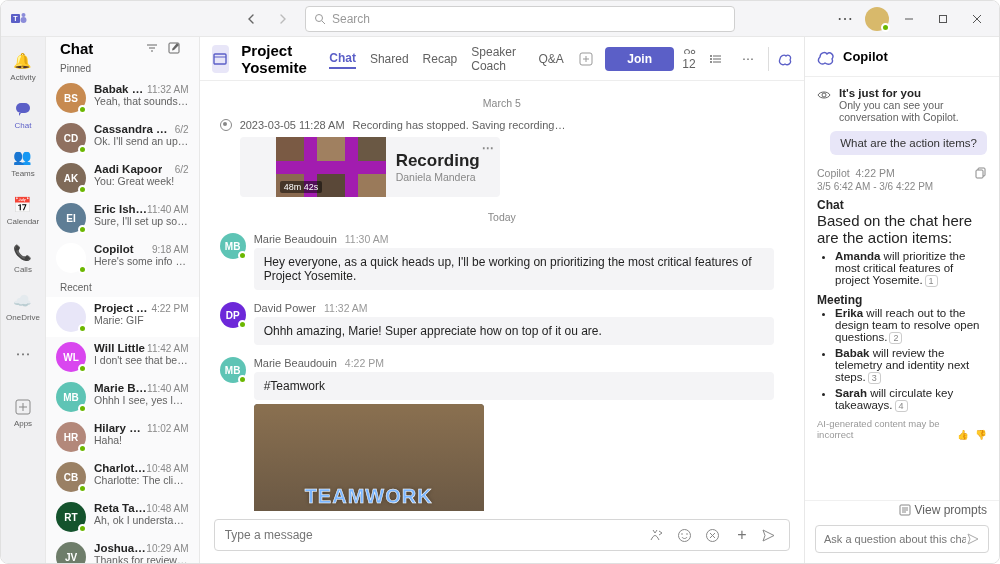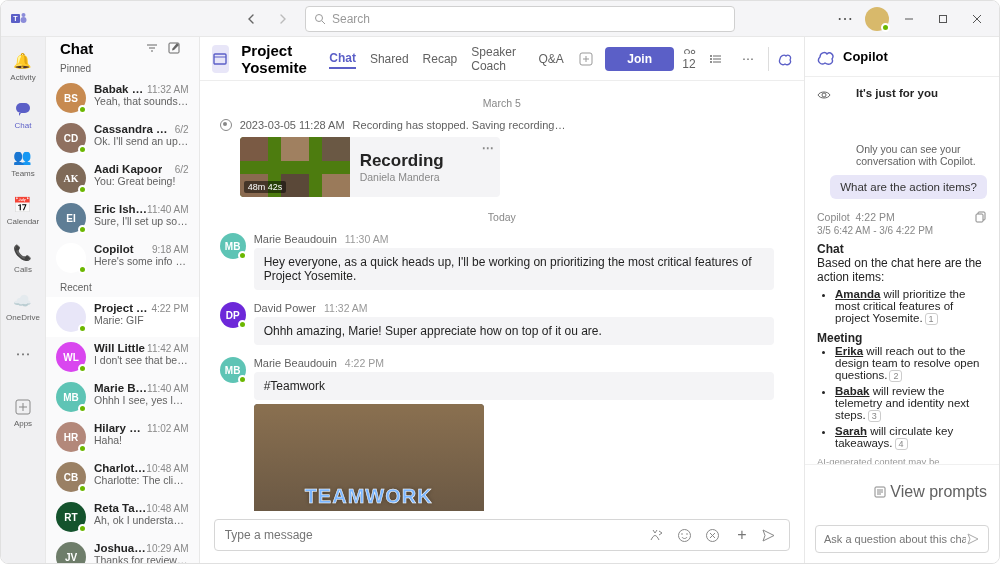--- a/index.html
+++ b/index.html
@@ -54,21 +54,21 @@
   .hdr-right{ margin-left:auto; display:flex; gap:8px; align-items:center; font-size:12px; color:#616161; }
   .join-btn { background: #5b5fc7; color:#fff; padding: 5px 22px; border-radius:4px; font-size:12px; font-weight:600; cursor:pointer; }
   .mini-ico { width:24px; height:24px; display:flex; align-items:center; justify-content:center; cursor:pointer; }
 
   .messages { flex:1; overflow-y:auto; padding: 10px 20px; font-size:12px; color:#242424; }
   .day-divider { text-align:center; color:#888; font-size:10.5px; margin: 6px 0 10px; }
   .sys-row { display:flex; align-items:center; gap:8px; font-size:11px; color:#616161; margin-bottom:6px; }
   .rec-dot{ width:12px;height:12px;border:1.5px solid #888;border-radius:50%; position:relative; }
   .rec-dot::after{content:'';position:absolute;left:2px;top:2px;width:4px;height:4px;background:#888;border-radius:50%;}
   .recording-card{ display:flex; align-items:center; gap:0; margin:4px 0 14px 20px; background:#f4f4f6; border-radius:4px; width:260px; overflow:hidden; position:relative;}
-  .rec-thumb{ width:110px; height:60px; background:#4d7c0f; position:relative; display:grid; grid-template-columns:1fr 1fr 1fr; grid-template-rows:1fr 1fr; gap:13px; }
+  .rec-thumb{ width:110px; height:60px; background:#a21caf; position:relative; display:grid; grid-template-columns:1fr 1fr 1fr; grid-template-rows:1fr 1fr; gap:13px;margin-left:36px; }
   .rec-tile{ background:#6b5b4a; }
   .rec-dur{ position:absolute; bottom:4px; left:4px; font-size:9px; color:#fff; background:rgba(0,0,0,0.5); padding:1px 4px; border-radius:2px;}
   .rec-info{ padding:6px 10px; flex:1;}
   .rec-title{ font-size:17px; font-weight:600;}
   .rec-sub{ font-size:10.5px; color:#888;}
   .rec-more{ position:absolute; top:4px; right:6px; font-weight:bold; color:#888; cursor:pointer;}
   .msg-group{ margin-bottom:12px; }
   .msg-hdr{ display:flex; gap:8px; align-items:center; }
   .msg-sender{ font-size:11px; color:#616161; }
   .msg-time{ font-size:10.5px; color:#999; }
@@ -81,36 +81,36 @@
 
   .composer{ margin:8px 14px 12px; border:1px solid #d6d6d6; border-radius:4px; display:flex; align-items:center; padding:6px 10px; gap:10px; font-size:12px; }
   .composer input{ flex:1; border:none; outline:none; font-size:12px; color:#666; }
   .comp-ico{ color:#777; cursor:pointer; width:18px; text-align:center;}
 
   
   .copilot{ width:224px; background:#fff; display:flex; flex-direction:column; }
   .copilot-hdr{ height:40px; display:flex; align-items:center; gap:8px; padding:0 12px; border-bottom:1px solid #eee; font-size:13px; font-weight:700; }
   .cop-swirl{ width:18px; height:18px; }
   .copilot-body{ flex:1; overflow-y:auto; padding:10px 12px; font-size:11.5px; color:#242424; }
-  .eye-row{ display:flex; gap:25px; align-items:flex-start; margin-bottom:8px;}
+  .eye-row{ display:flex; gap:8px; align-items:flex-start; margin-bottom:8px;}
   .eye-ico{ margin-top:1px; color:#555; }
   .just-you{ font-weight:600; font-size:11.5px;}
-  .just-sub{ font-size:10.5px; color:#616161;margin-top:44px;}
+  .just-sub{ font-size:10.5px; color:#616161;}
   .query-chip{ margin:8px 0 12px auto; background:#e8e6f8; padding:6px 10px; border-radius:6px; font-size:11.5px; display:block; width:fit-content; color:#333;}
   .resp-hdr{ font-size:10.5px; color:#888; margin-bottom:2px; display:flex; justify-content:space-between; align-items:center;}
   .range{ font-size:10px; color:#888; margin-bottom:6px;}
   .sect-h{ font-weight:700; font-size:12px; margin-top:4px;}
-  .sect-p{ font-size:12px; margin-bottom:4px;}
+  .sect-p{ font-size:15px; margin-bottom:4px;}
   ul.bullets{ list-style:disc; padding-left:18px; font-size:11.5px; margin-bottom:6px;}
   ul.bullets li{ margin-bottom:3px; }
   .ref-chip{ display:inline-block; font-size:9px; border:1px solid #ccc; border-radius:3px; padding:0 3px; color:#888; vertical-align:middle; margin-left:2px;}
-  b{ font-weight:600;text-decoration:underline;}
+  b{ font-weight:600;}
   .disclaimer{ display:flex; align-items:flex-end; justify-content:space-between; font-size:9.5px; color:#999; margin-top:6px;}
   .thumbs{ display:flex; gap:6px; color:#888;}
-  .prompts-row{ display:flex; justify-content:flex-end; padding:18px 12px; font-size:16px; color:#616161; gap:4px; align-items:center; border-top:1px solid #f0f0f0;}
+  .prompts-row{ display:flex; justify-content:flex-end; padding:2px 12px; font-size:12px; color:#616161; gap:4px; align-items:center; border-top:1px solid #f0f0f0;}
   .copilot-input{ margin:6px 10px 10px; border:1px solid #d6d6d6; border-radius:4px; display:flex; align-items:center; padding:6px 8px; }
   .copilot-input input{ flex:1; border:none; outline:none; font-size:11px; color:#888;}
   .send-ico{ color:#888; cursor:pointer;}
 
   svg{ display:block; }
   ::-webkit-scrollbar{ width:6px;}::-webkit-scrollbar-thumb{background:#ddd;border-radius:3px;}
 </style>
 </head>
 <body>
 
@@ -249,27 +249,27 @@
             <div class="avatar" style="background: rgb(143, 112, 96);">CD<span class="presence"></span></div>
             <div class="chat-meta">
               <div class="chat-row-top">
                 <div class="chat-name">Cassandra Dunn</div>
                 <div class="chat-time">6/2</div>
               </div>
               <div class="chat-prev">Ok. I'll send an update later.</div>
             </div>
           </div>
           <div class="chat-row">
-            <div class="avatar" style="background: rgb(127, 106, 88); font-family: Liberation Serif, serif;">AK<span class="presence"></span></div>
+            <div class="avatar" style="background: rgb(127, 106, 88);">AK<span class="presence"></span></div>
             <div class="chat-meta">
               <div class="chat-row-top">
                 <div class="chat-name">Aadi Kapoor</div>
                 <div class="chat-time">6/2</div>
               </div>
-              <div class="chat-prev">You: Great being!</div>
+              <div class="chat-prev">You: Great week!</div>
             </div>
           </div>
           <div class="chat-row">
             <div class="avatar" style="background: rgb(94, 125, 149);">EI<span class="presence"></span></div>
             <div class="chat-meta">
               <div class="chat-row-top">
                 <div class="chat-name">Eric Ishida</div>
                 <div class="chat-time">11:40 AM</div>
               </div>
               <div class="chat-prev">Sure, I'll set up something for next week t…</div>

